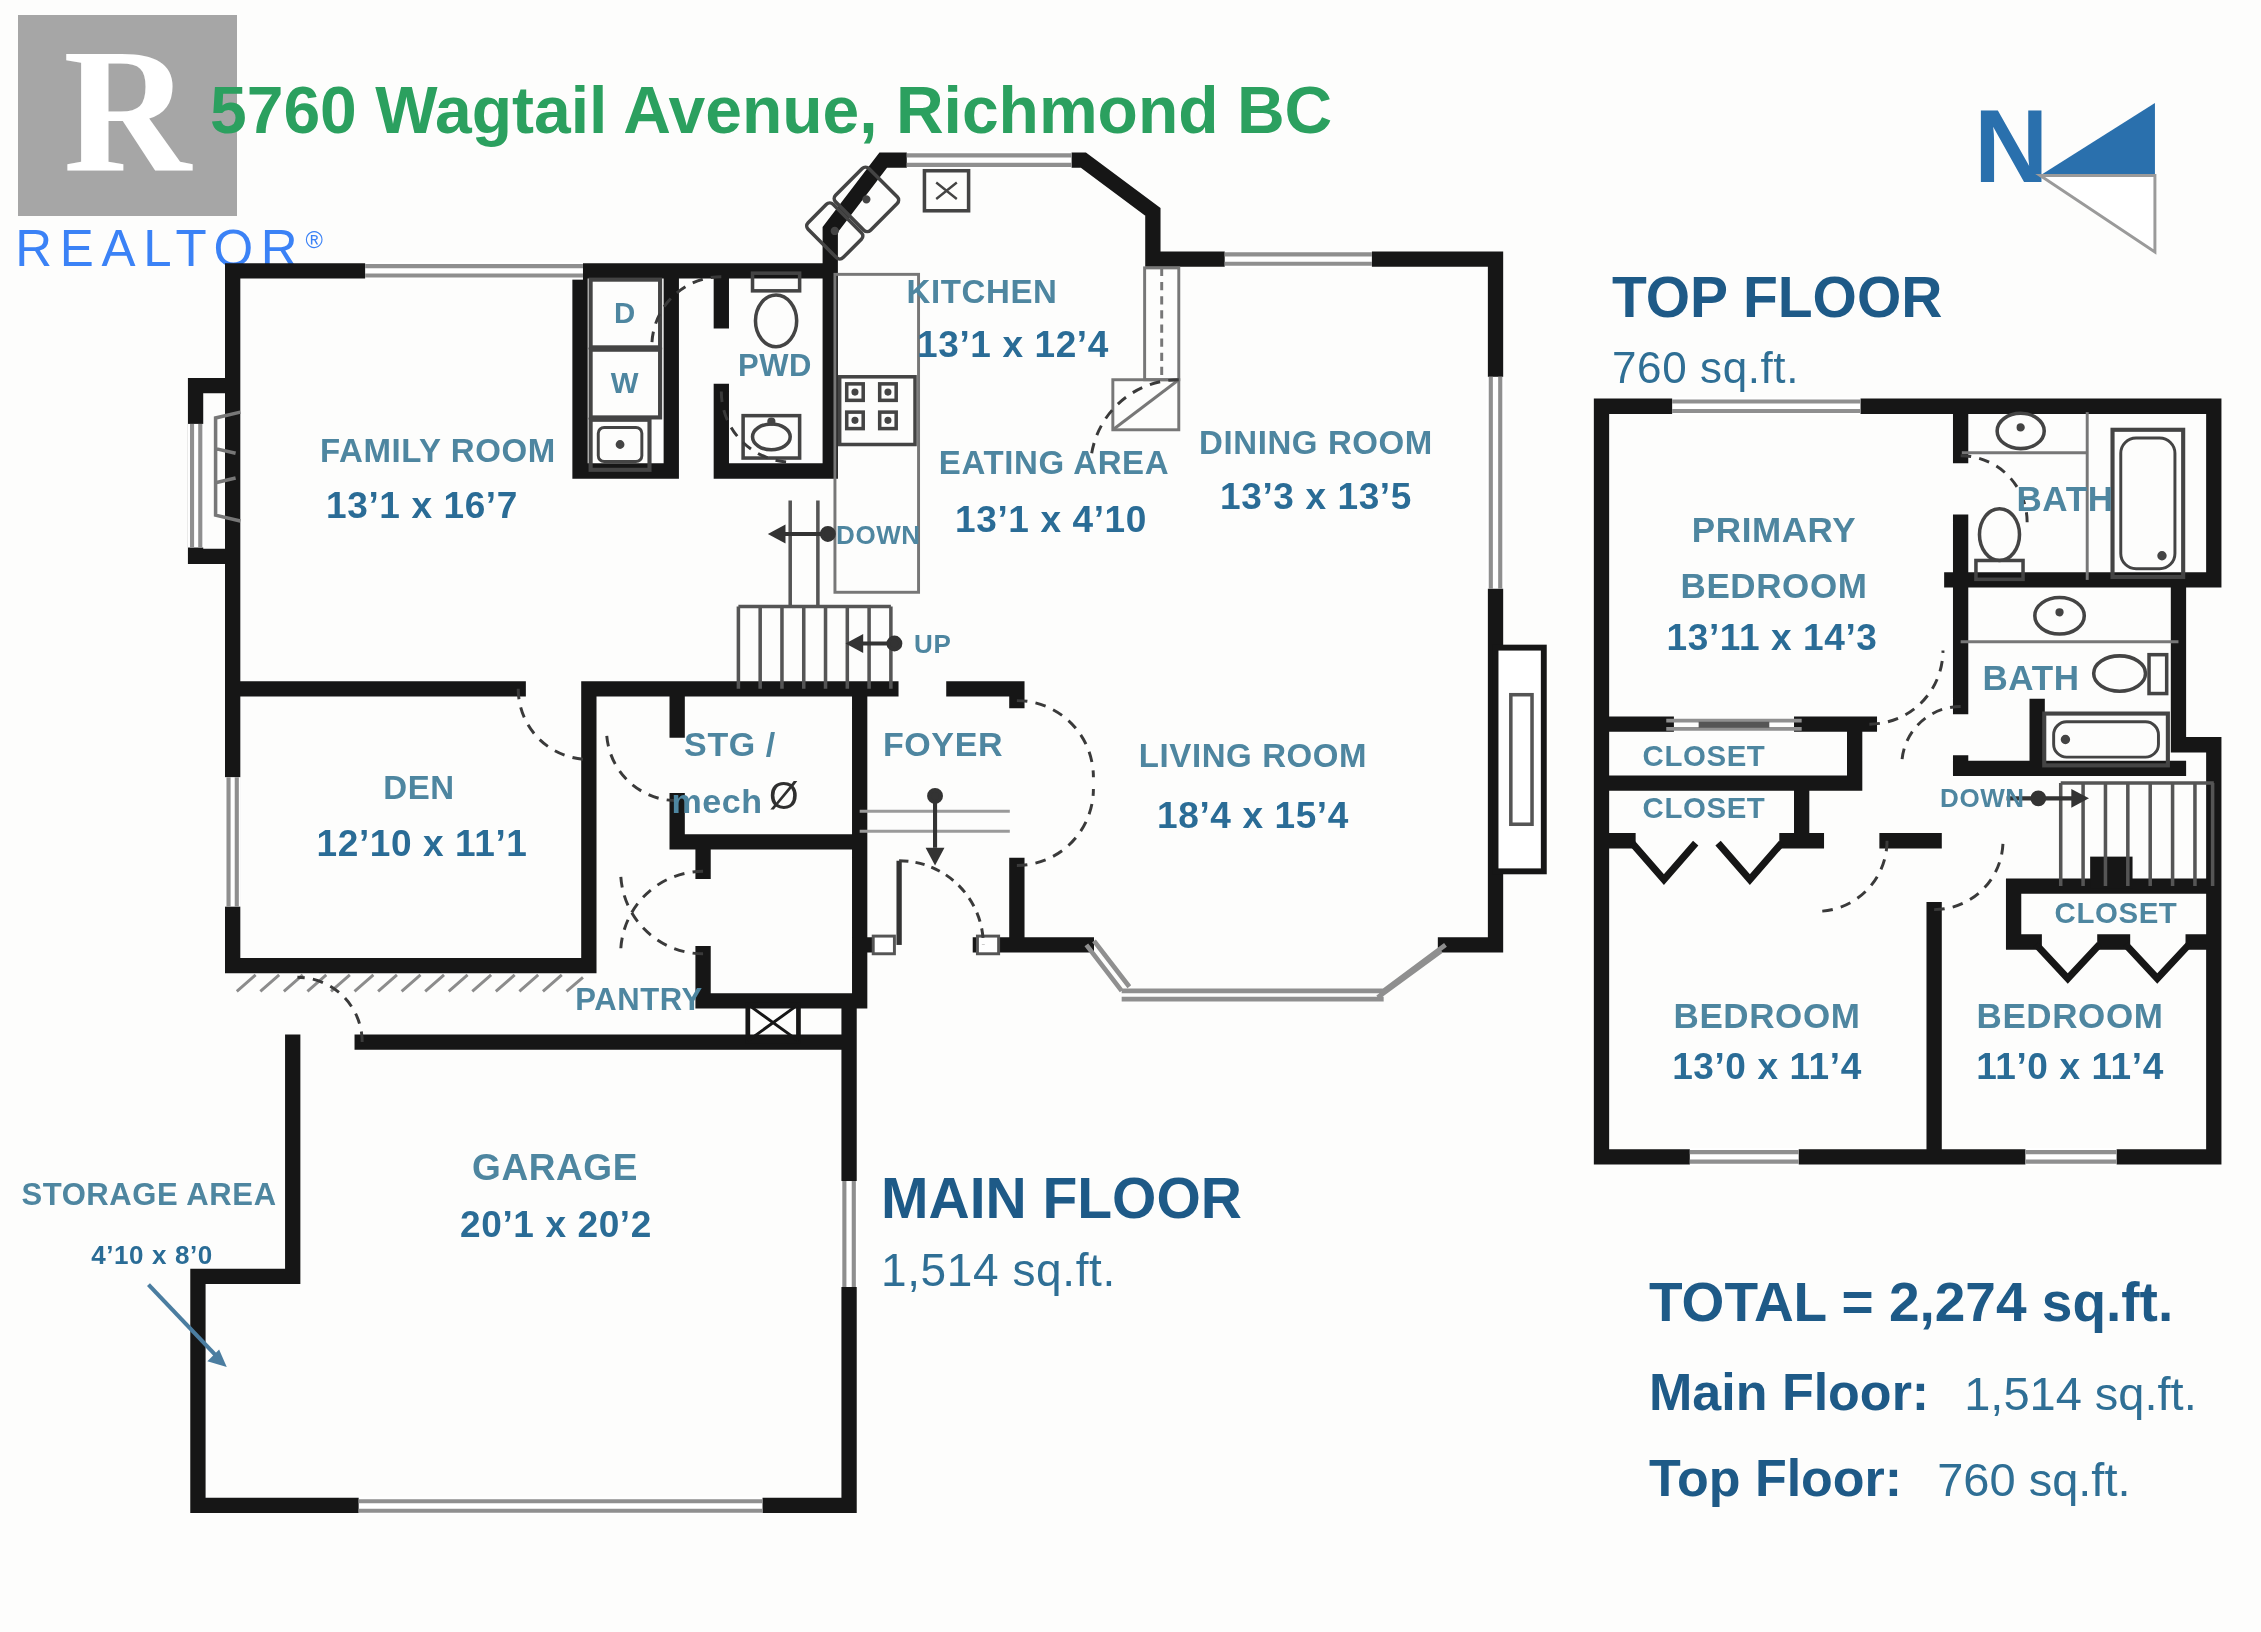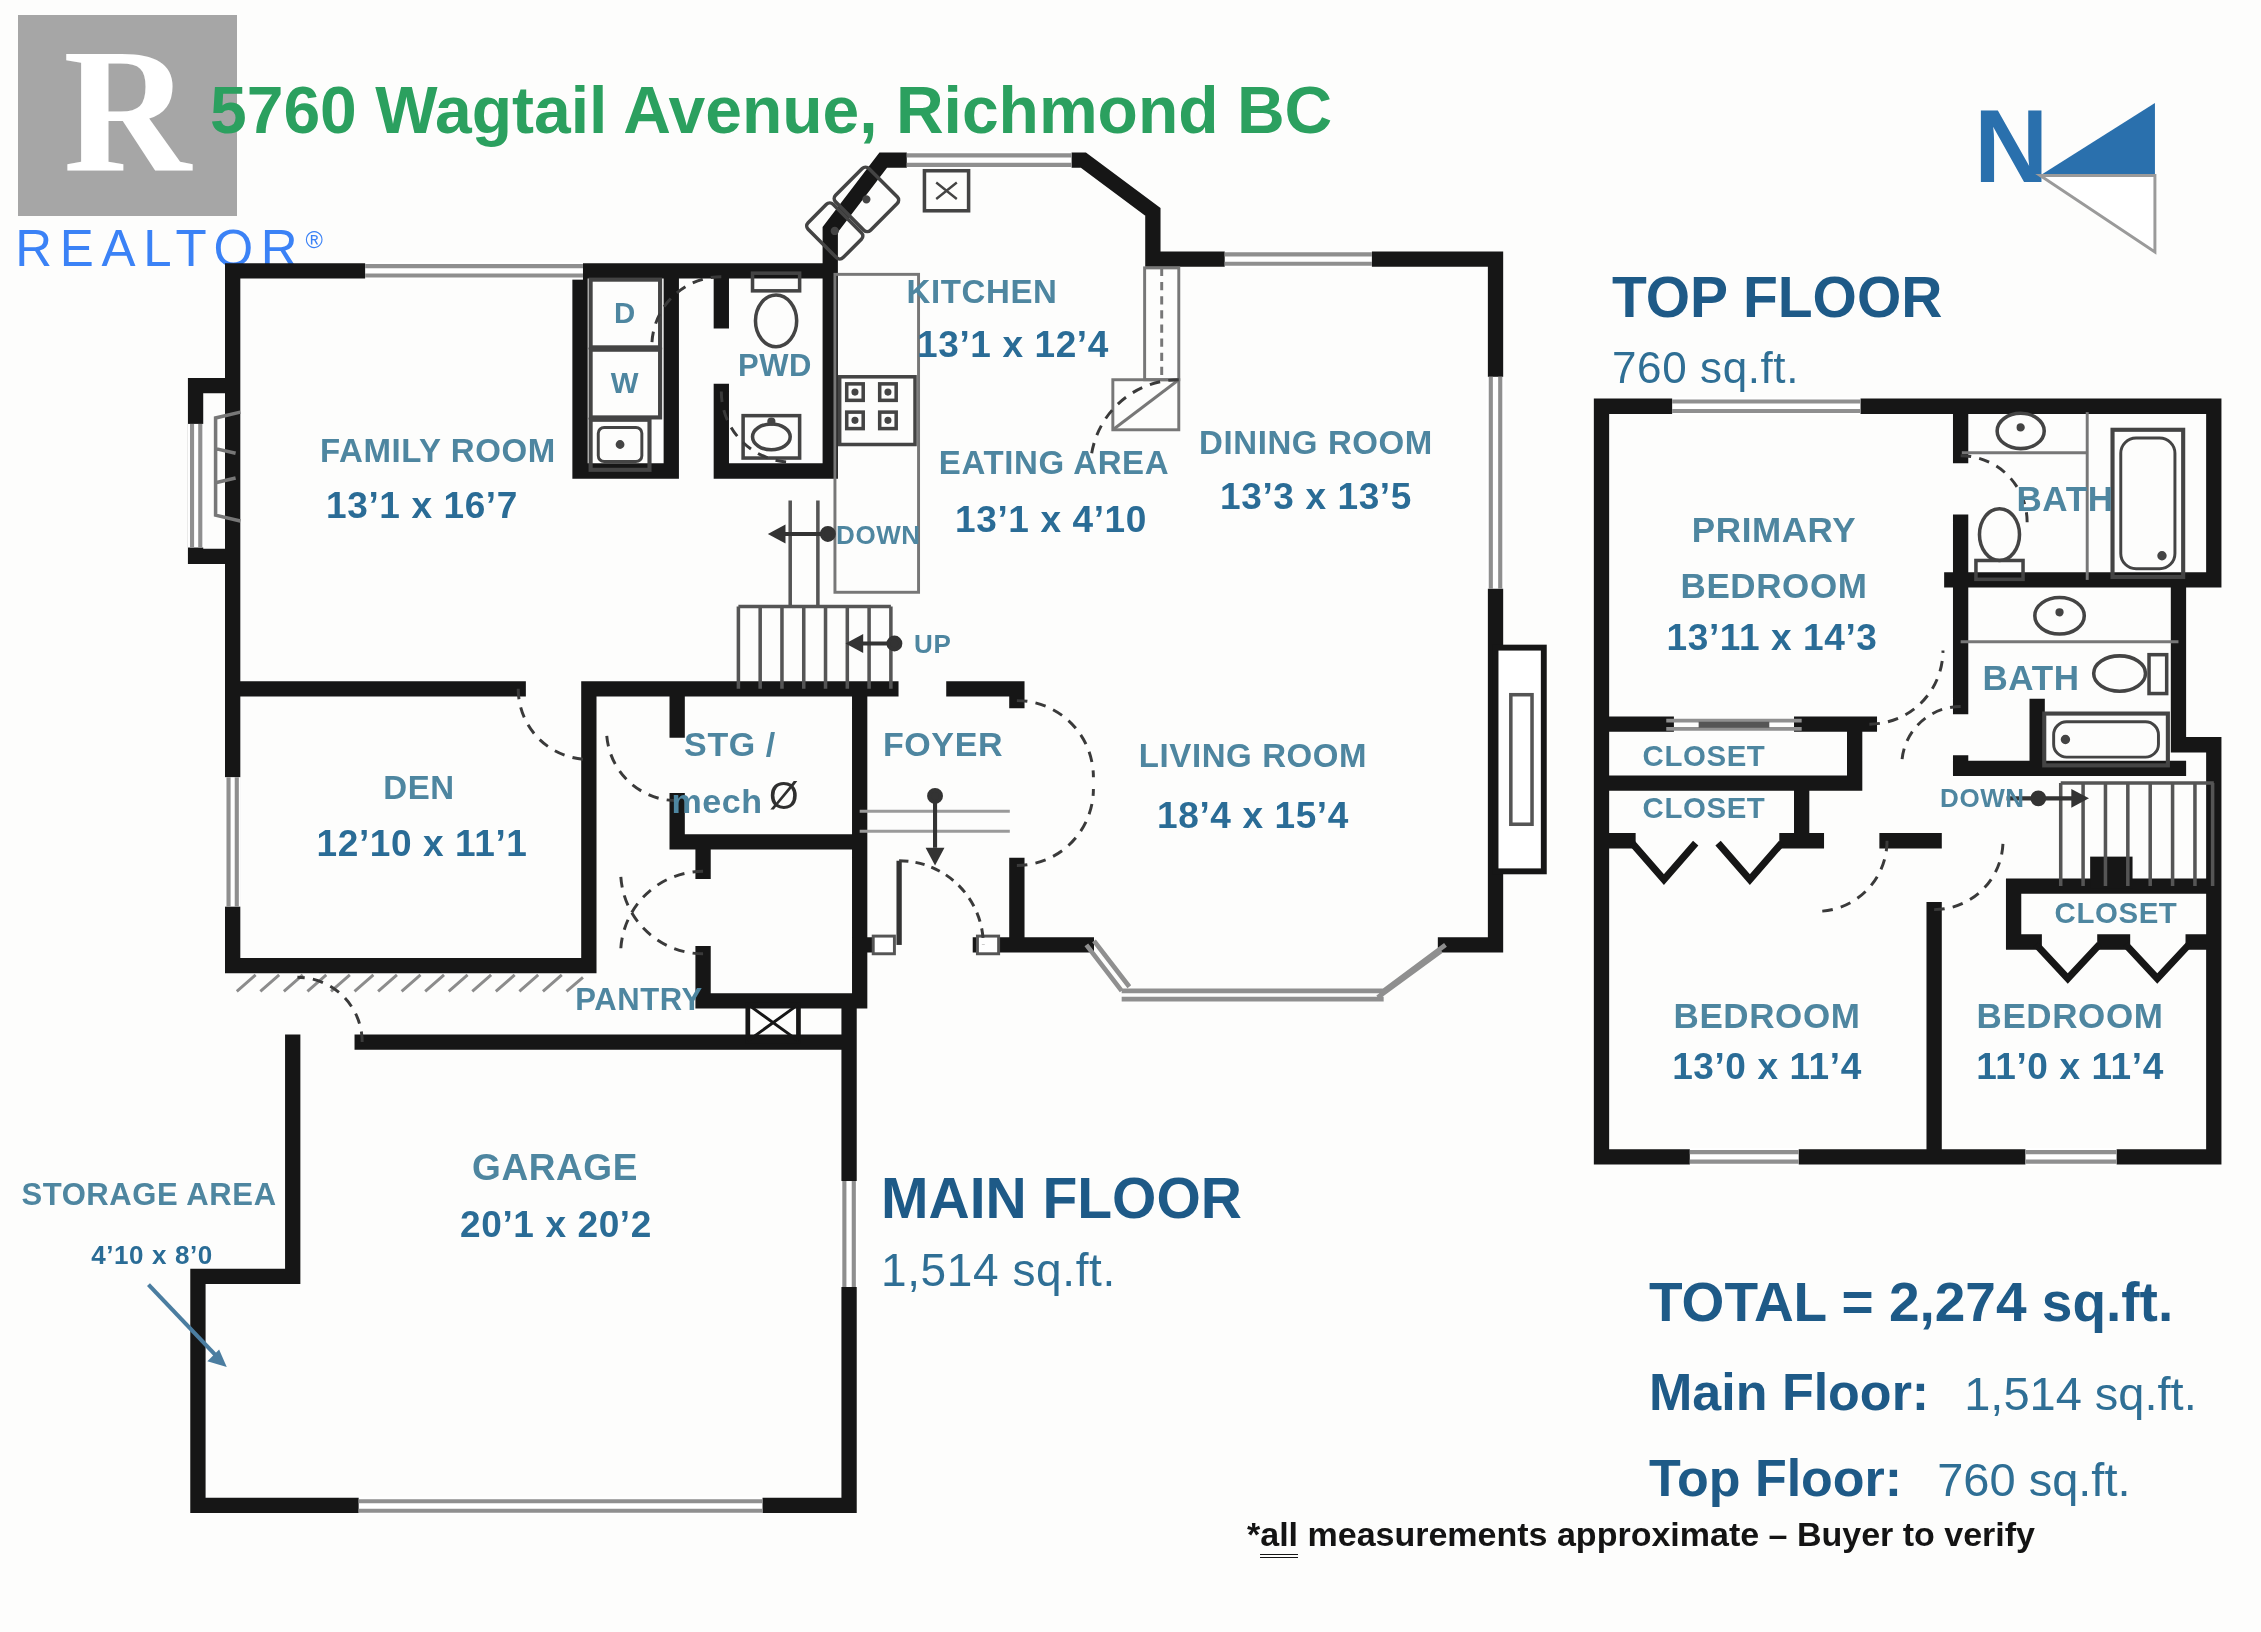--- a/index.html
+++ b/index.html
@@ -366,16 +366,15 @@
     <div class="sum-line">
       <span class="sum-label">Main Floor:</span>
       <span class="sum-value">1,514 sq.ft.</span>
     </div>
     <div class="sum-line">
       <span class="sum-label">Top Floor:</span>
       <span class="sum-value">760 sq.ft.</span>
     </div>
   </div>
 
-  <div class="disclaimer"><span>*</span><span class="u">all</span><span> measurements approximate – Buyer to verify</span></div>
 
 </div>
 
 
 </body></html>

